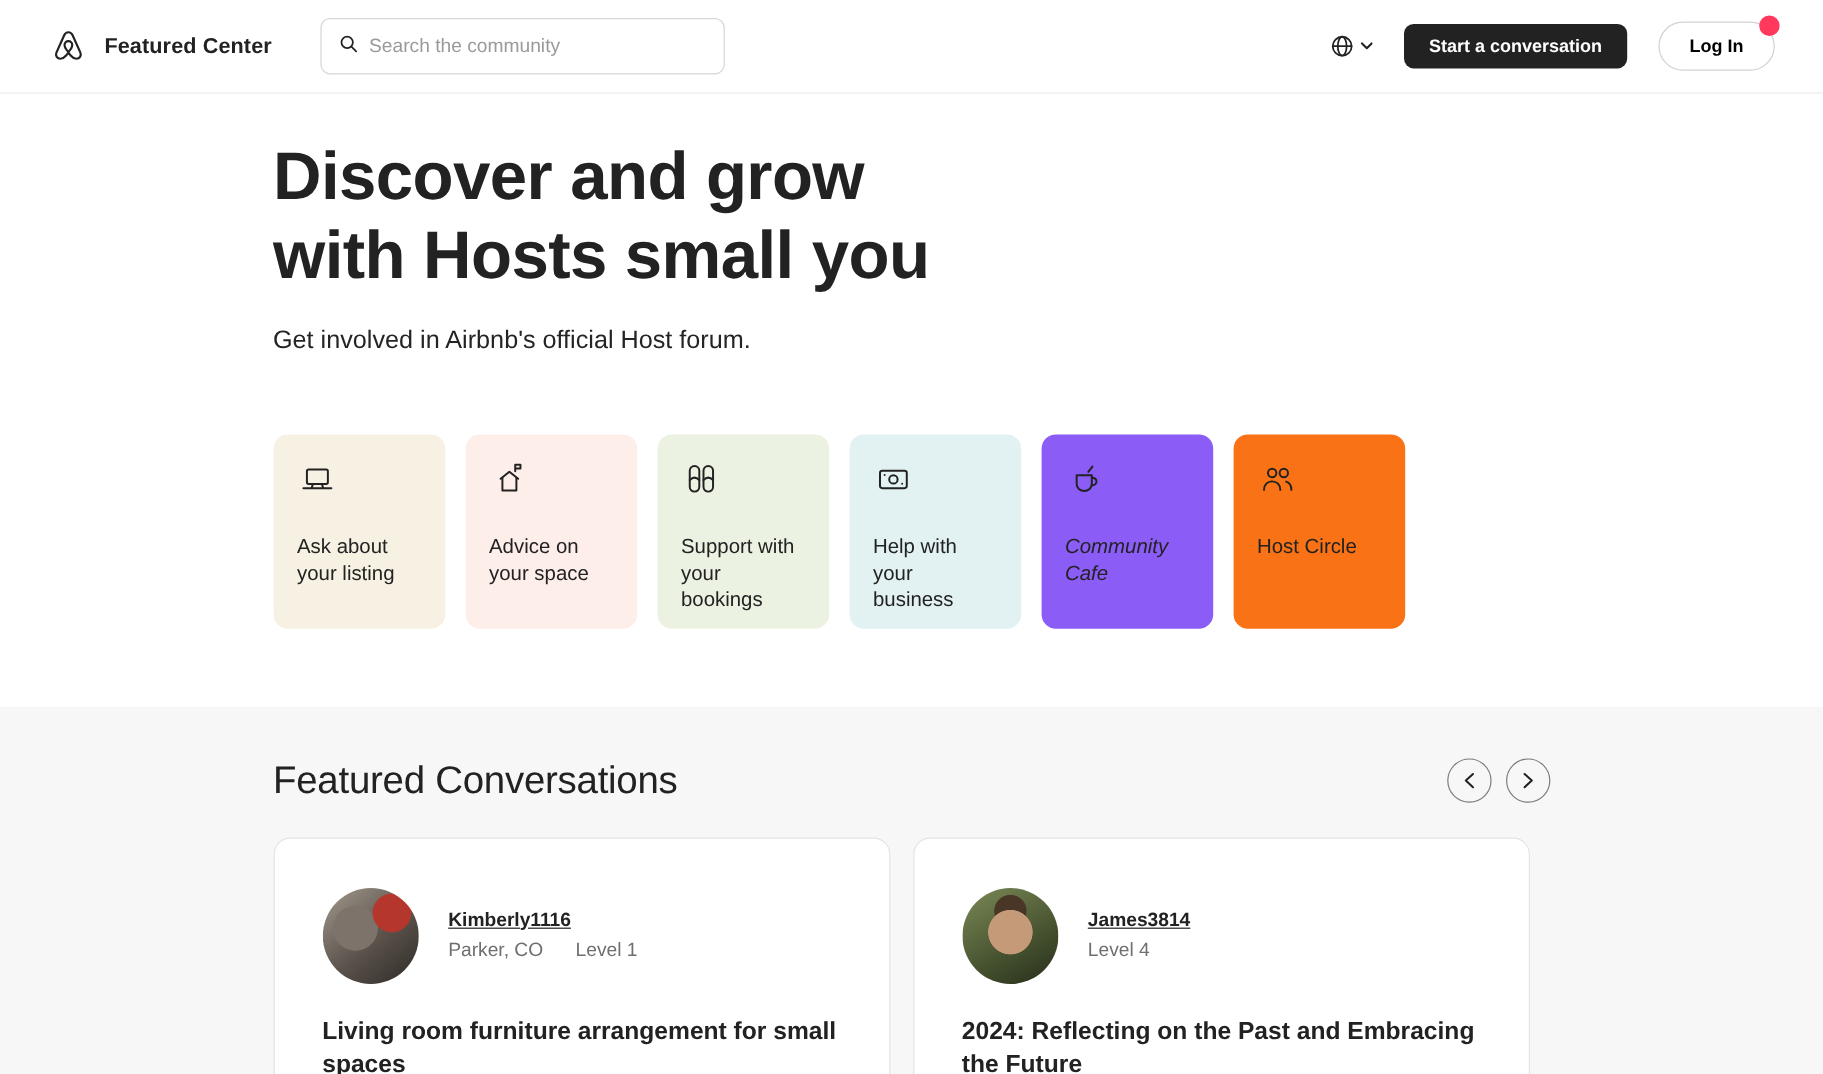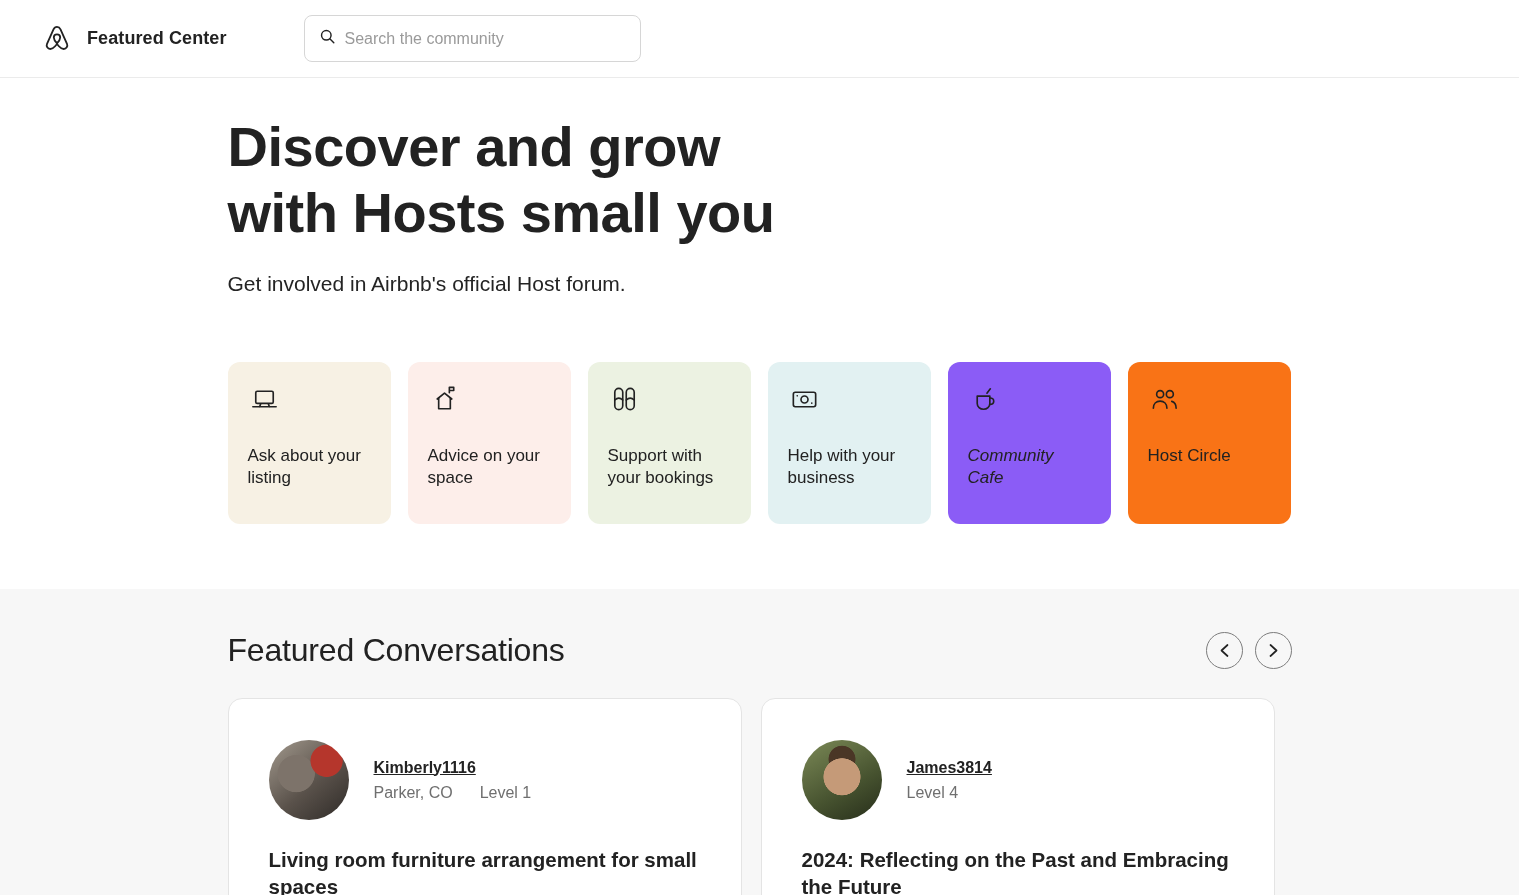--- a/index.html
+++ b/index.html
@@ -5,21 +5,21 @@
   * { margin:0; padding:0; box-sizing:border-box; }
   html,body { width:1519px; height:895px; overflow:hidden; background:#fff;
     font-family:"Liberation Sans","DejaVu Sans",sans-serif; color:#222; }
 
   
   .header { height:78px; display:flex; align-items:center; padding:0 40px;
     border-bottom:1px solid #ebebeb; background:#fff; }
   .brand { display:flex; align-items:center; gap:13px; cursor:pointer; }
   .brand svg { width:34px; height:36px; display:block; }
   .brand-name { font-size:18px; font-weight:700; letter-spacing:.1px; }
-  .searchbox { margin-left:77px; width:337px; height:47px; border:1px solid #d6d6d6;
+  .searchbox { margin-left:40px; width:337px; height:47px; border:1px solid #d6d6d6;
     border-radius:8px; display:flex; align-items:center; padding:3px 14px; gap:9px; background:#fff; }
   .searchbox svg { width:17px; height:17px; flex:none; }
   .searchbox input { border:none; outline:none; flex:1; font-size:16px;
     font-family:inherit; color:#222; background:transparent; }
   .searchbox input::placeholder { color:#9a9a9a; }
   .header-right { margin-left:auto; display:flex; align-items:center; gap:26px; }
   .lang-btn { display:flex; align-items:center; gap:5px; background:none; border:none; cursor:pointer; color:#222; }
   .lang-btn .globe { width:21px; height:21px; }
   .lang-btn .chev { width:10px; height:7px; }
   .start-btn { background:#222; color:#fff; border:none; border-radius:8px;
@@ -31,21 +31,21 @@
 
   
   .container { width:1064px; margin:0 auto; }
   .hero { padding-top:36px; }
   .hero h1 { font-size:56px; line-height:1.17; font-weight:700; letter-spacing:-0.5px; color:#222; }
   .hero h1 span { display:block; }
   .hero-sub { margin-top:27px; font-size:21px; color:#242424; }
 
   
   .cats { display:flex; gap:17px; margin-top:66px; }
-  .cat-card { width:163px; height:162px; border-radius:12px; padding:21px 20px;
+  .cat-card { width:143px; height:162px; border-radius:12px; padding:21px 20px;
     cursor:pointer; }
   .cat-card .cat-icon { width:33px; height:33px; display:block; }
   .cat-label { margin-top:29px; font-size:17px; line-height:1.3; color:#222; }
 
   
   .featured { margin-top:65px; background:#f7f7f7; padding-top:43px; height:322px; }
   .featured-head { display:flex; align-items:center; justify-content:space-between; }
   .featured-title { font-size:32px; font-weight:400; letter-spacing:-0.2px; }
   .car-nav { display:flex; gap:12px; }
   .nav-btn { width:37px; height:37px; border-radius:50%; border:1px solid #7c7c7c;
@@ -88,20 +88,37 @@
   <div class="searchbox">
     <span>
       <svg class="stroke" viewBox="0 0 20 20">
         <circle cx="8.6" cy="8.6" r="5.6"></circle>
         <path d="M13 13l4.4 4.4"></path>
       </svg>
     </span>
     <input type="text" placeholder="Search the community" style="">
   </div>
 
+  <div class="header-right">
+    <button class="lang-btn">
+      <svg class="globe stroke" viewBox="0 0 24 24">
+        <circle cx="12" cy="12" r="9"></circle>
+        <ellipse cx="12" cy="12" rx="4.2" ry="9"></ellipse>
+        <path d="M3.2 12h17.6"></path>
+      </svg>
+      <svg class="chev stroke" viewBox="0 0 10 7">
+        <path d="M1 1.2l4 4 4-4"></path>
+      </svg>
+    </button>
+    <button class="start-btn" style="background: rgb(34, 34, 34);">Start a conversation</button>
+    <button class="login-btn">
+      <span>Log In</span>
+      <span class="login-dot" style="background: rgb(255, 56, 92);"></span>
+    </button>
+  </div>
 </header>
 
 <section class="hero container">
   <h1>
     <span>Discover and grow</span>
     <span>with Hosts small you</span>
   </h1>
   <p class="hero-sub">Get involved in Airbnb's official Host forum.</p>
 
   <div class="cats">

